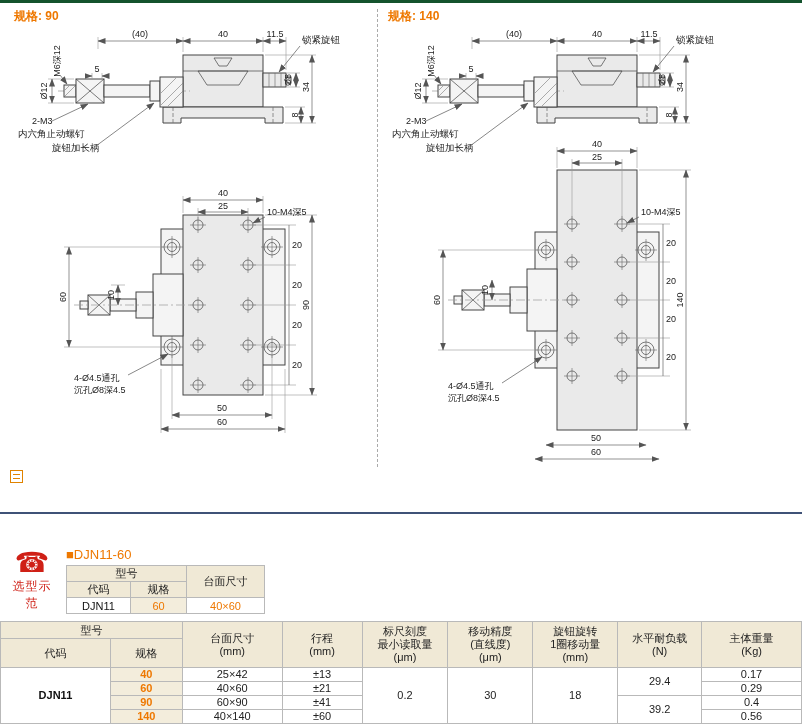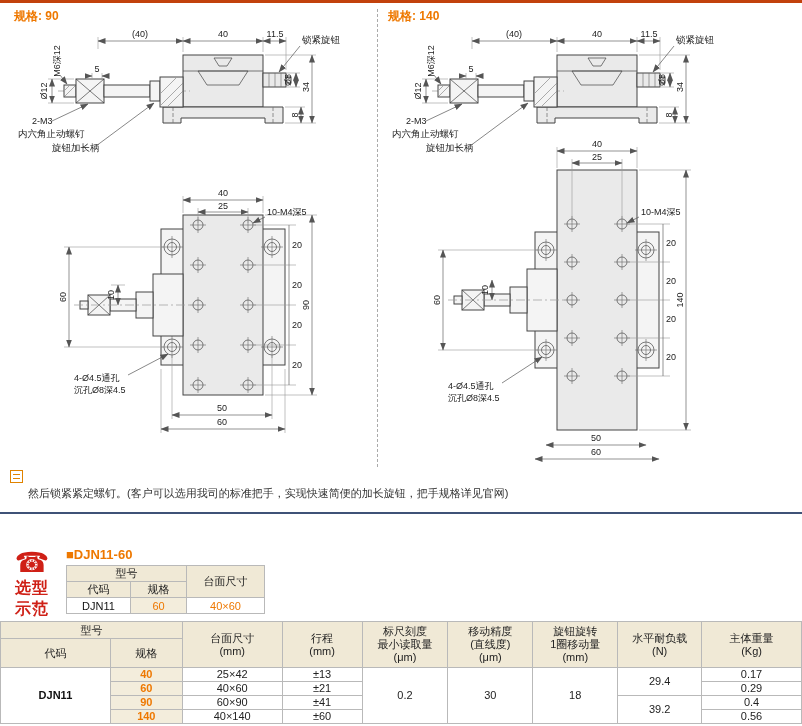--- a/index.html
+++ b/index.html
@@ -1,18 +1,18 @@
 <!DOCTYPE html>
 <html style="--accent_orange: #ee7800; --badge_red: #cf2016; --divider_blue: #3f5277; --table_header_beige: #f0e9d6; --spec_cell_beige: #f3eddc;"><head>
 <meta charset="utf-8">
 <style>
   *{margin:0;padding:0;box-sizing:border-box}
   html,body{background:#fff}
   body{font-family:"Liberation Sans","DejaVu Sans",sans-serif;color:#222}
-  .page{position:relative;width:802px;height:726px;background:#fff;border-top:3px solid #c2410c;overflow:hidden}
+  .page{position:relative;width:802px;height:726px;background:#fff;border-top:3px solid #14532d;overflow:hidden}
 
   .panel{position:absolute;top:6px;height:458px}
   .panel-left{left:8px;width:377px}
   .panel-right{left:377px;width:417px;border-left:1px dashed #aaa;padding-left:4px}
   .panel-title{font-size:12px;font-weight:bold;color:var(--accent_orange,#ee7800);padding-left:6px;height:14px;line-height:14px}
   .drawing{display:block;margin-top:2px}
 
   svg text{font-size:9px;fill:#222;font-family:"Liberation Sans","DejaVu Sans",sans-serif}
   svg text.lbl{font-size:9.5px}
   .tm{text-anchor:middle}
@@ -33,23 +33,23 @@
   .note-icon::before{top:3px}.note-icon::after{top:7px}
   .note-indent{margin-left:18px}
 
   .view-std{position:absolute;right:8px;top:460px;width:125px;text-align:center;font-size:11px;color:#222}
 
   .divider{position:absolute;left:0;top:509px;width:802px;height:2px;background:var(--divider_blue,#3f5277)}
 
   .selection{position:absolute;left:8px;top:543px}
   .badge{position:absolute;left:0;top:2px;width:48px;text-align:center;color:var(--badge_red,#cf2016)}
   .badge .phone{font-size:28px;line-height:30px}
-  .badge .badge-label{font-size:16px;font-weight:bold;letter-spacing:1px}
+  .badge .badge-label{font-size:12px;font-weight:normal;letter-spacing:1px}
   .sel-content{margin-left:58px}
-  .sel-title{font-size:13px;font-weight:bold;color:var(--accent_orange,#ee7800);line-height:13px;margin:2px 0 4px}
+  .sel-title{font-size:13px;font-weight:normal;color:var(--accent_orange,#ee7800);line-height:13px;margin:2px 0 4px}
   table{border-collapse:collapse}
   .sel-table th,.sel-table td{border:1px solid #b9b9b9;font-size:11px;text-align:center;height:16px;font-weight:normal;padding:0 4px}
   .sel-table th{background:var(--table_header_beige,#f0e9d6)}
   .c-code{width:64px}.c-spec{width:56px}.c-size{width:78px}
   .code-cell{font-weight:bold;color:#111}
   .spec-cell{background:var(--spec_cell_beige,#f3eddc);color:var(--accent_orange,#ee7800);font-weight:bold}
   .size-val{color:var(--accent_orange,#ee7800);font-weight:bold}
 
   .main-table{position:absolute;left:0;top:618px;width:802px}
   .main-table th,.main-table td{border:1px solid #b9b9b9;text-align:center;font-size:11px}
@@ -336,21 +336,20 @@
           <text x="66" y="364">4-Ø4.5通孔</text>
           <text x="66" y="376">沉孔Ø8深4.5</text>
           <line x1="120" y1="358" x2="160" y2="332" class="lead" marker-end="url(#aR)"></line>
         </g>
       </g>
     </svg>
   </div>
 
   <div class="note">
     <span class="note-icon"></span><br>
-    <span class="note-indent">然后锁紧紧定螺钉。(客户可以选用我司的标准把手，实现快速简便的加长旋钮，把手规格详见官网)</span>
   </div>
 
 
   <div class="divider"></div>
 
   <div class="selection">
     <div class="badge">
       <div class="phone">☎</div>
       <div class="badge-label">选型示范</div>
     </div>

